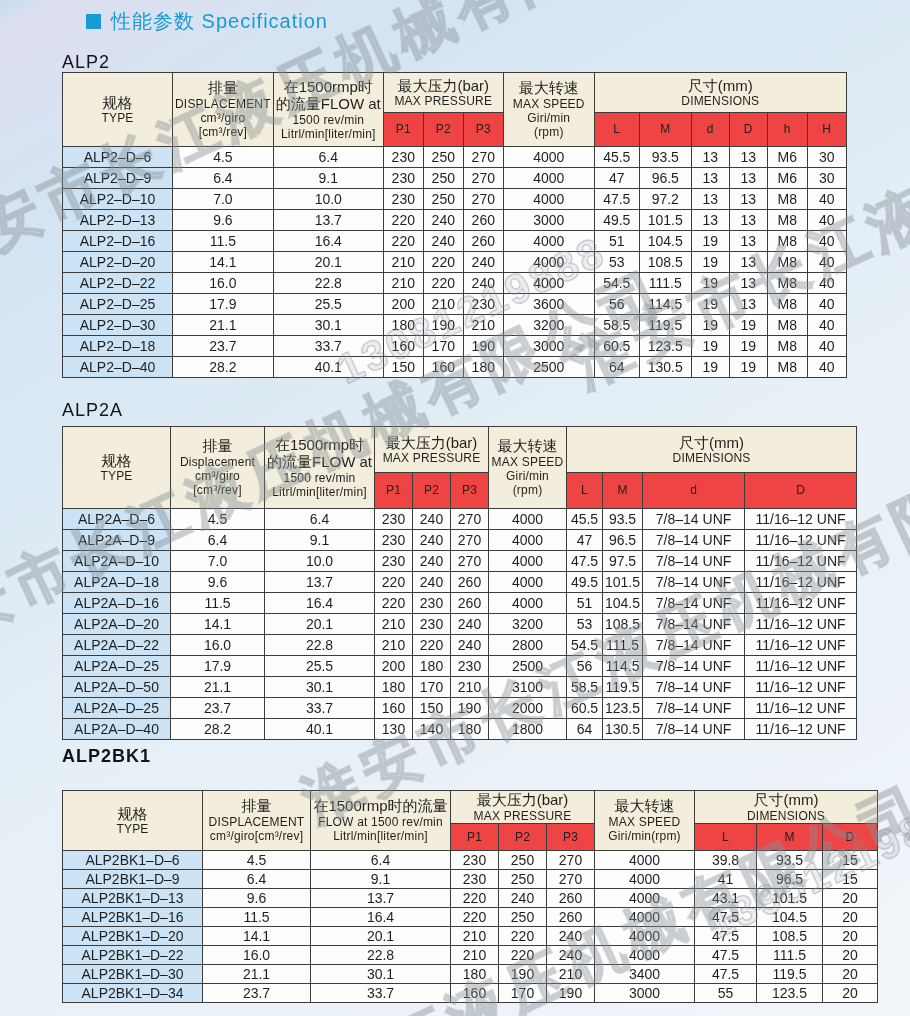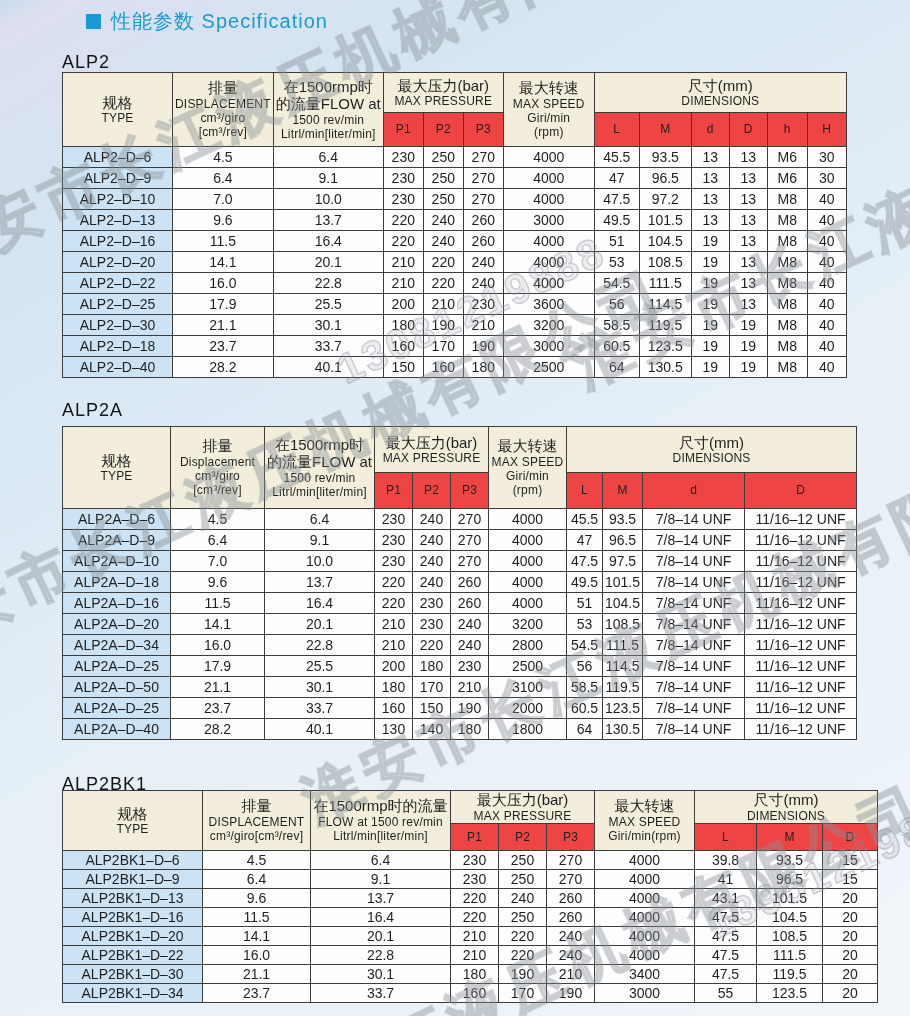--- a/index.html
+++ b/index.html
@@ -8,21 +8,21 @@
     font-family:"Liberation Sans","DejaVu Sans",sans-serif;
     background:linear-gradient(150deg,#c6ddee 0%,#dcdff0 2%,#d4e5f2 18%,#e7f0f7 55%,#f0f5f9 100%);
   }
   .page{position:absolute;inset:0;overflow:hidden;}
 
   
   .title{position:absolute;top:8px;left:86px;color:#189ad5;font-size:20px;letter-spacing:1px;display:flex;align-items:center;gap:10px;}
   .bullet{width:15px;height:15px;background:#189ad5;display:inline-block;}
 
   .section-label{position:absolute;left:62px;font-size:18px;color:#141414;letter-spacing:1px;}
-  #sec1{top:52px;} #sec2{top:400px;} #sec3{top:774px;}
+  #sec1{top:52px;} #sec2{top:400px;} #sec3{top:746px;font-weight:bold;}
 
   
   table.spec{position:absolute;left:62px;border-collapse:collapse;table-layout:fixed;background:#fdfdfe;}
   #t1{top:72px;} #t2{top:426px;} #t3{top:790px;}
   table.spec th,table.spec td{
     border:1px solid #3c3c3c;color:#1f1f1f;text-align:center;vertical-align:middle;
     padding:0 2px;overflow:hidden;white-space:nowrap;
   }
   table.spec th{background:#f3eedb;font-weight:normal;line-height:1.18;}
   table.spec td{background:#fdfdfe;font-size:14px;height:20px;}
@@ -449,21 +449,21 @@
           <td>210</td>
           <td>230</td>
           <td>240</td>
           <td>3200</td>
           <td>53</td>
           <td>108.5</td>
           <td>7/8–14 UNF</td>
           <td>11/16–12 UNF</td>
         </tr>
         <tr>
-          <td class="type-col">ALP2A–D–34</td>
+          <td class="type-col">ALP2A–D–22</td>
           <td>16.0</td>
           <td>22.8</td>
           <td>210</td>
           <td>220</td>
           <td>240</td>
           <td>2800</td>
           <td>54.5</td>
           <td>111.5</td>
           <td>7/8–14 UNF</td>
           <td>11/16–12 UNF</td>

